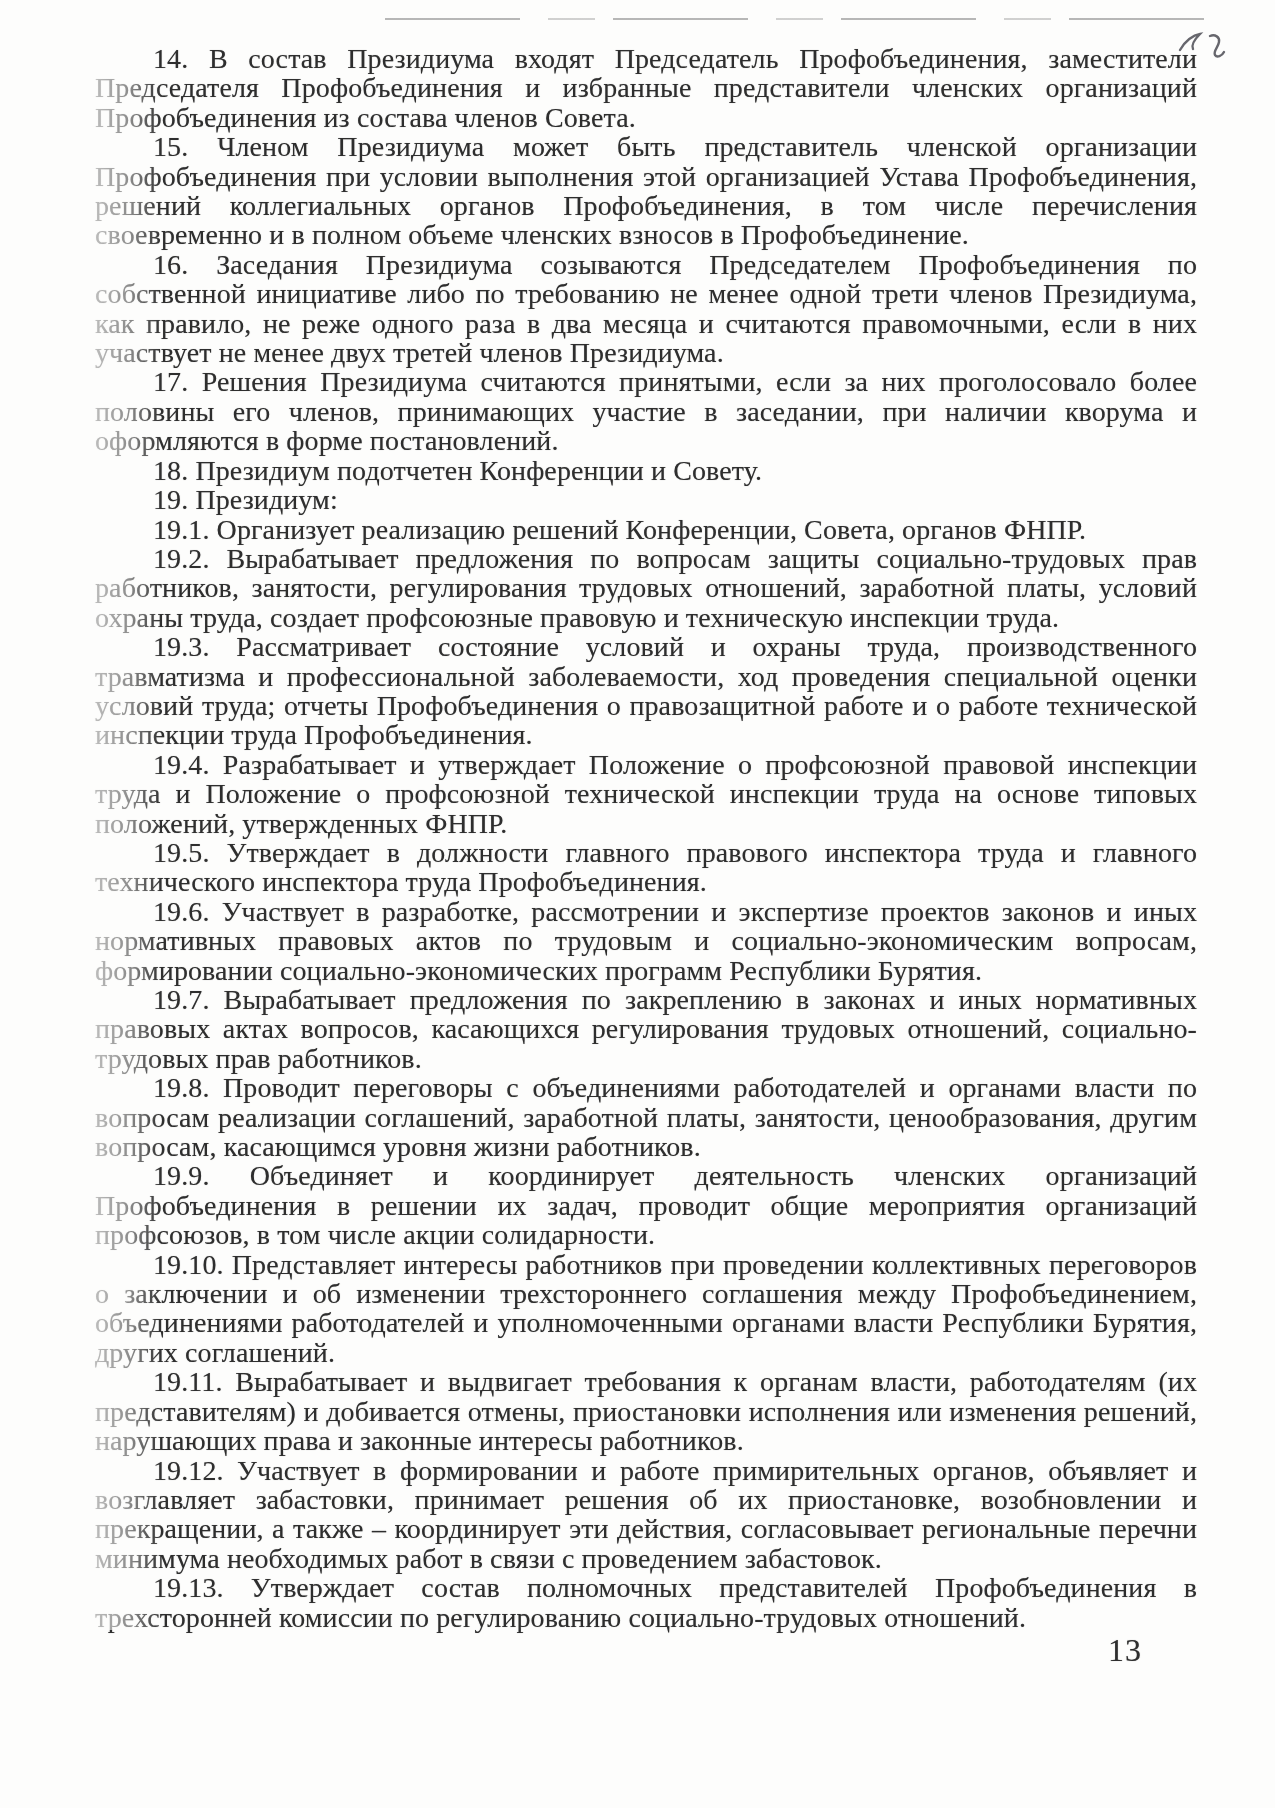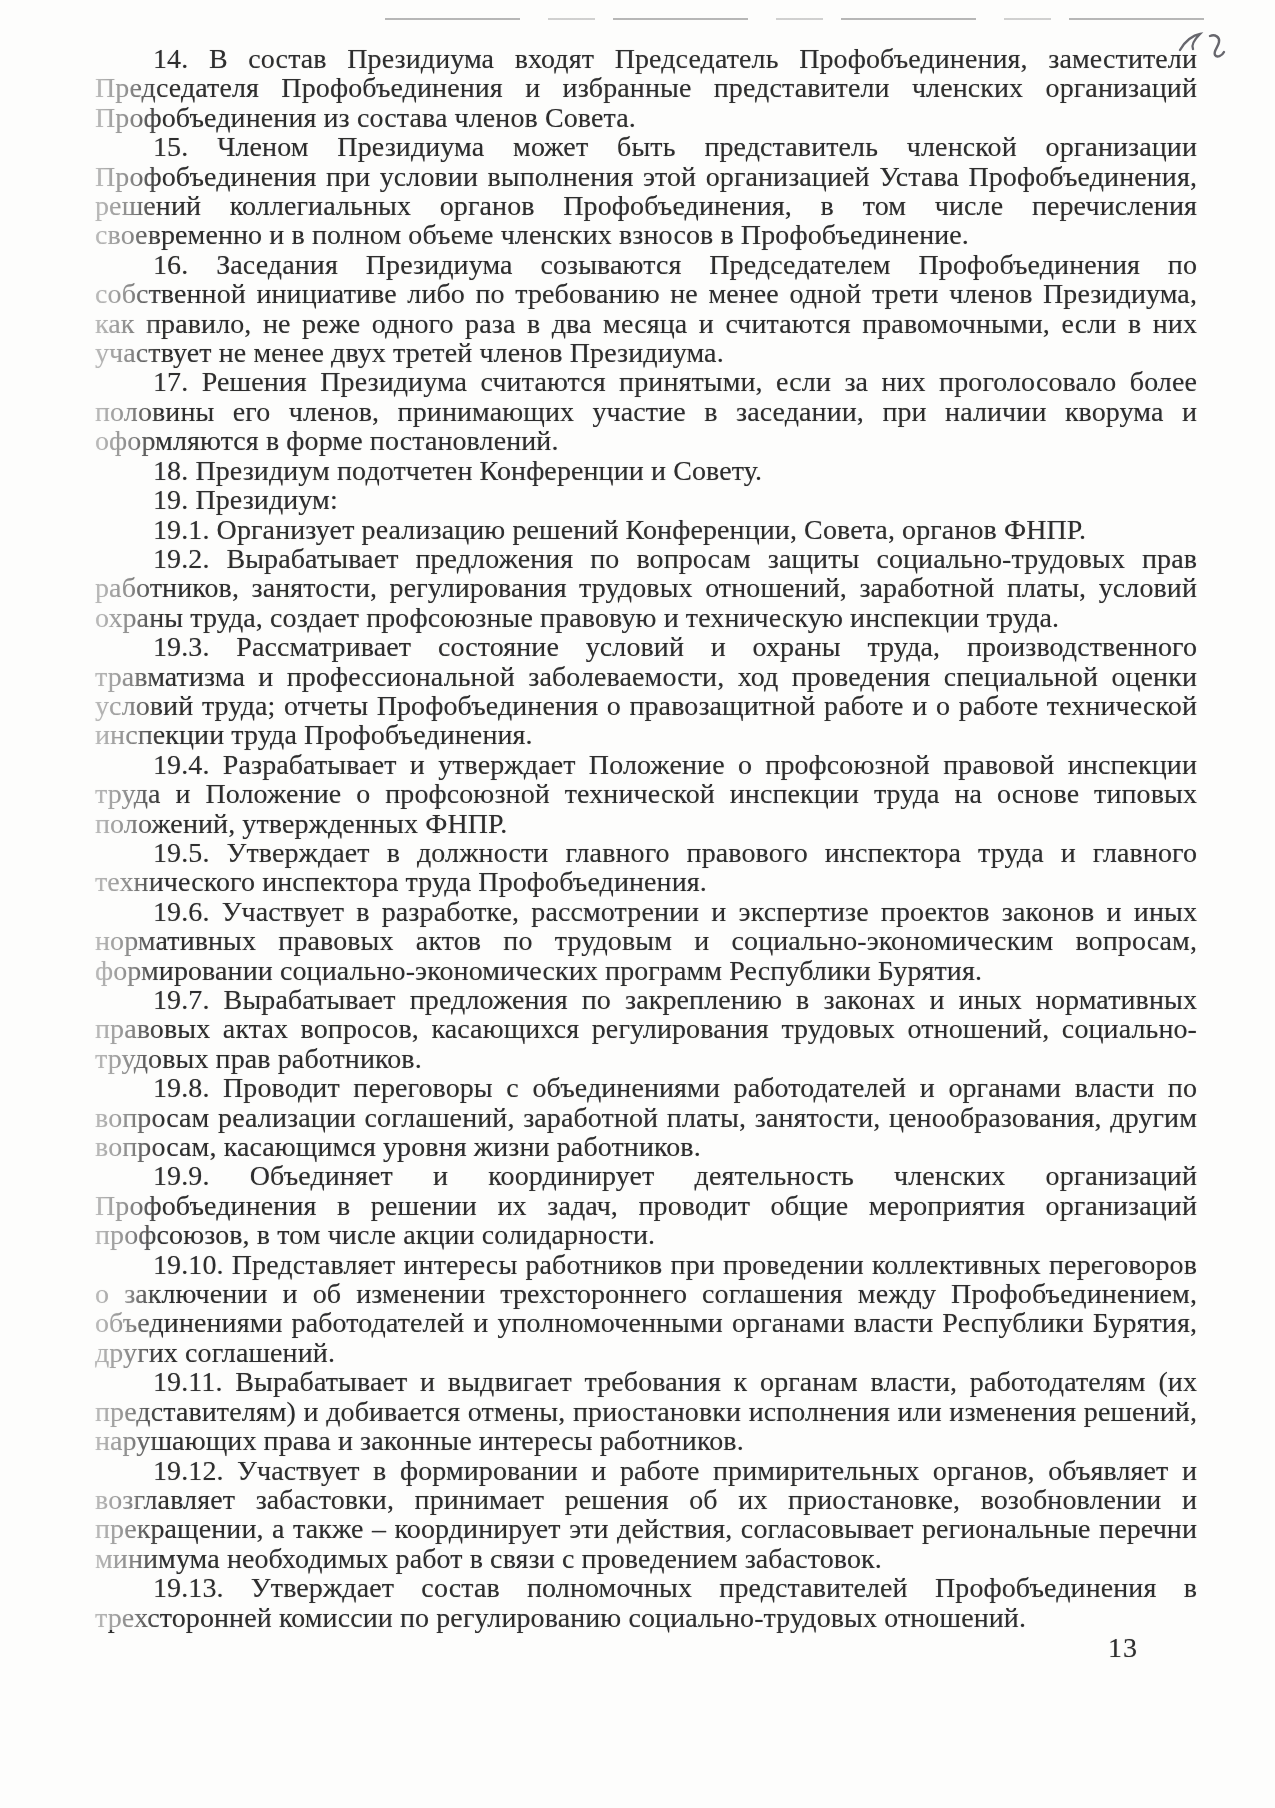--- a/index.html
+++ b/index.html
@@ -67,21 +67,21 @@
     background: linear-gradient(90deg,
       rgba(253,253,252,0.72) 0%,
       rgba(253,253,252,0.45) 55%,
       rgba(253,253,252,0) 100%);
     pointer-events: none;
   }
   .page-number {
     position: absolute;
     left: 1108px;
     top: 1632px;
-    font-size: 28px;
+    font-size: 32px;
     letter-spacing: 1px;
     text-shadow: 0 0 0.9px rgba(55,55,55,0.45);
   }
 </style>
 </head>
 <body>
 
 <div class="page">
 
   <div class="scan-line"></div>

